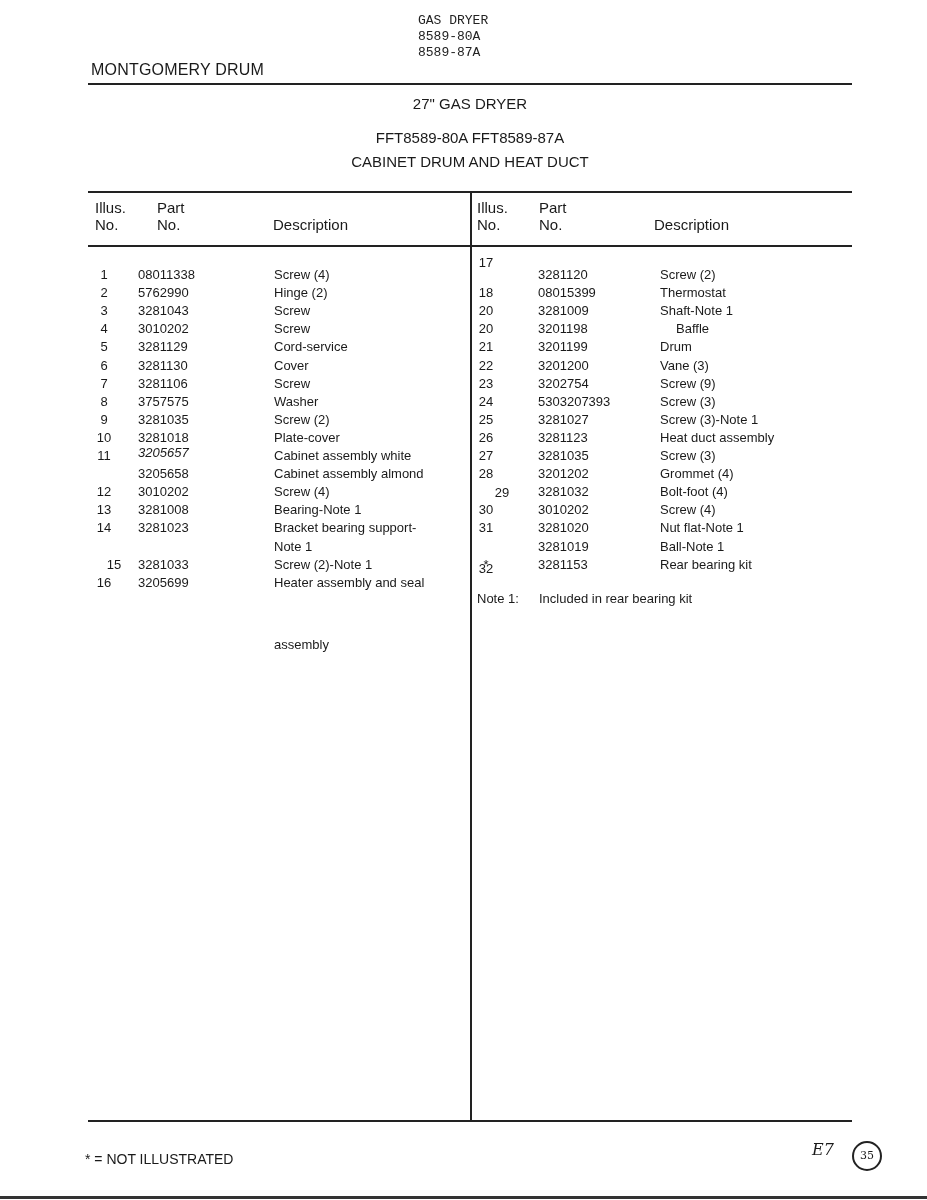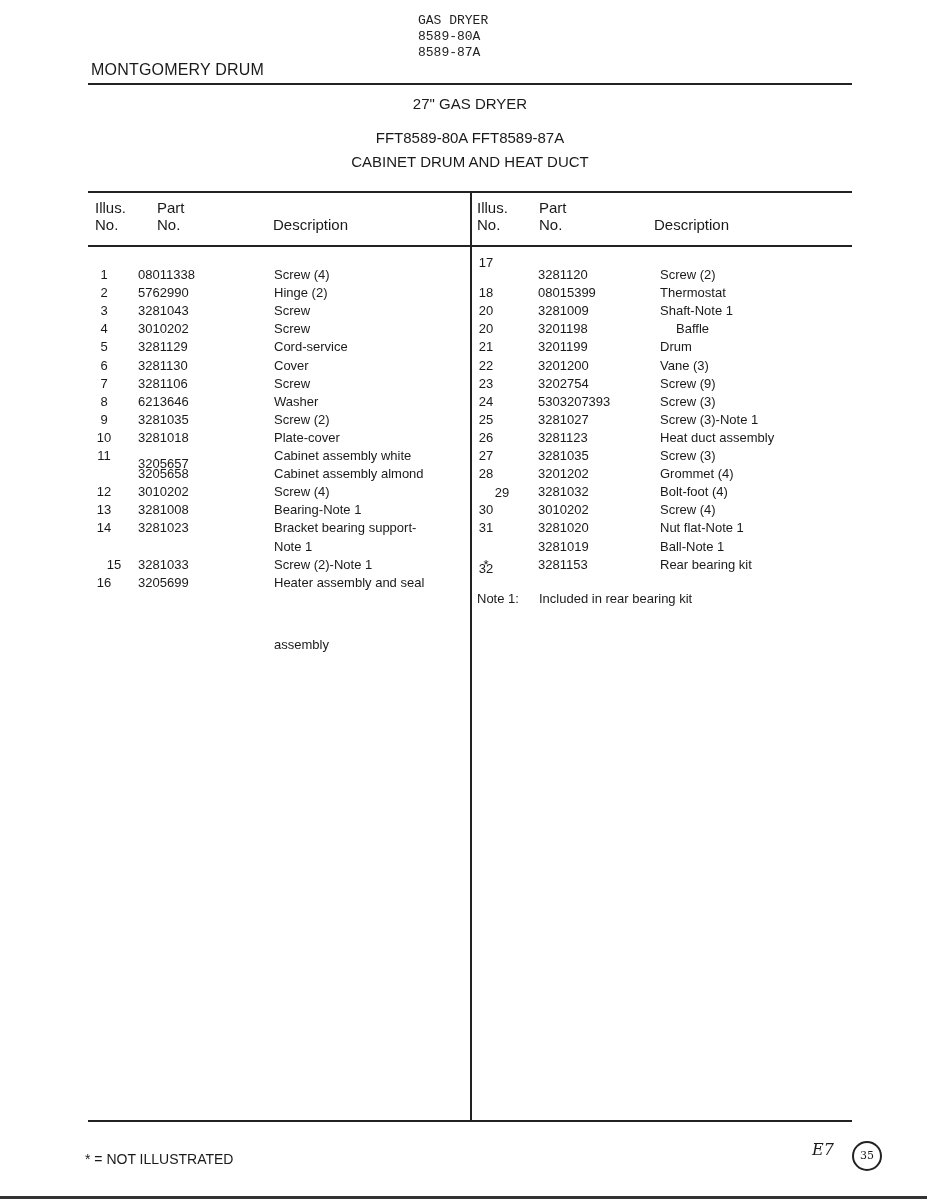--- a/index.html
+++ b/index.html
@@ -98,36 +98,36 @@
       <div class="row" style="top: 356.5px; left: 138px;">3281130</div>
       <div class="row" style="top: 356.5px; left: 274px;">Cover</div>
     </div>
     <div>
       <div class="row" style="top: 374.6px; left: 91px; width: 26px; text-align: center;">7</div>
       <div class="row" style="top: 374.6px; left: 138px;">3281106</div>
       <div class="row" style="top: 374.6px; left: 274px;">Screw</div>
     </div>
     <div>
       <div class="row" style="top: 392.7px; left: 91px; width: 26px; text-align: center;">8</div>
-      <div class="row" style="top: 392.7px; left: 138px;">6213646</div>
+      <div class="row" style="top: 392.7px; left: 138px;">3757575</div>
       <div class="row" style="top: 392.7px; left: 274px;">Washer</div>
     </div>
     <div>
       <div class="row" style="top: 410.8px; left: 91px; width: 26px; text-align: center;">9</div>
       <div class="row" style="top: 410.8px; left: 138px;">3281035</div>
       <div class="row" style="top: 410.8px; left: 274px;">Screw (2)</div>
     </div>
     <div>
       <div class="row" style="top: 428.9px; left: 91px; width: 26px; text-align: center;">10</div>
       <div class="row" style="top: 428.9px; left: 138px;">3281018</div>
       <div class="row" style="top: 428.9px; left: 274px;">Plate-cover</div>
     </div>
     <div>
       <div class="row" style="top: 447px; left: 91px; width: 26px; text-align: center;">11</div>
-      <div class="row" style="top: 455px; left: 138px;">3205657</div>
+      <div class="row" style="top: 444px; left: 138px; font-style: italic;">3205657</div>
       <div class="row" style="top: 447px; left: 274px;">Cabinet assembly white</div>
     </div>
     <div>
       <div class="row" style="top: 465.1px; left: 91px; width: 26px; text-align: center;"></div>
       <div class="row" style="top: 465.1px; left: 138px;">3205658</div>
       <div class="row" style="top: 465.1px; left: 274px;">Cabinet assembly almond</div>
     </div>
     <div>
       <div class="row" style="top: 483.2px; left: 91px; width: 26px; text-align: center;">12</div>
       <div class="row" style="top: 483.2px; left: 138px;">3010202</div>

